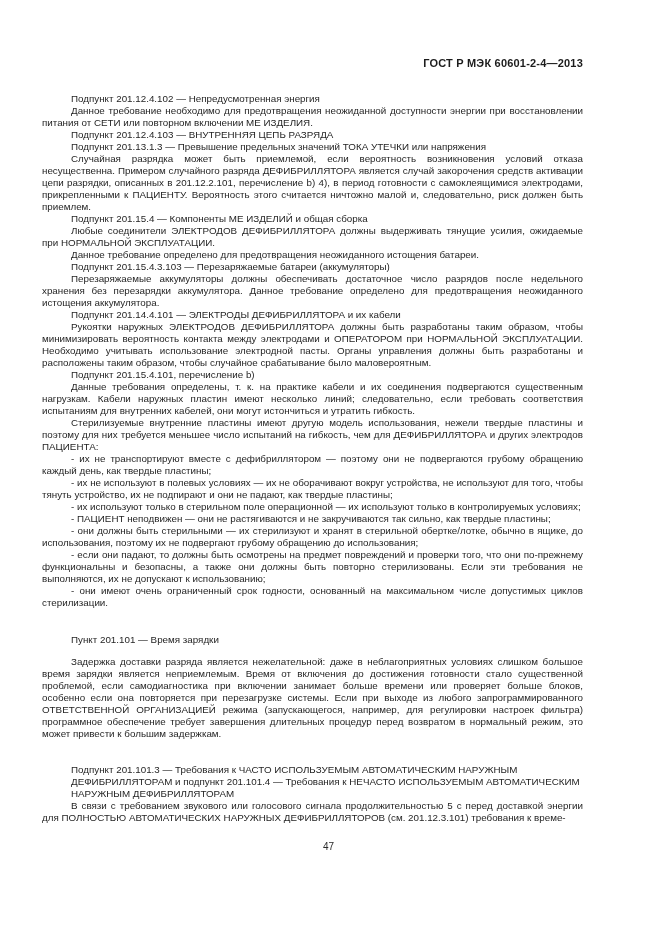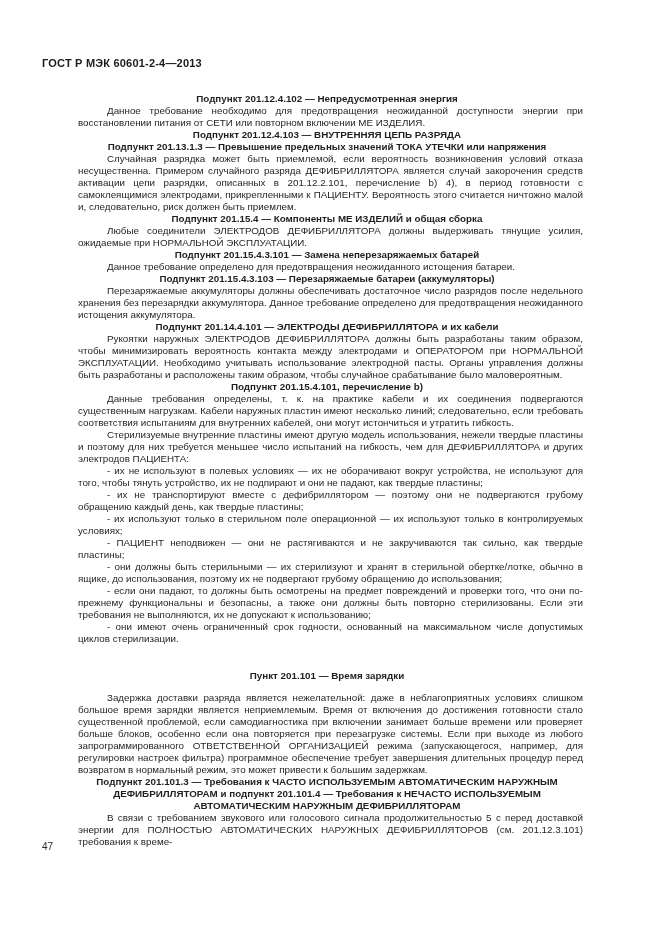--- a/index.html
+++ b/index.html
@@ -14,93 +14,92 @@
     background: #ffffff;
     font-family: "Liberation Sans", sans-serif;
     color: #1f1f1f;
     overflow: hidden;
   }
   .doc-header {
     position: absolute;
     top: 57px;
     left: 42px;
     right: 78px;
-    text-align: left;
+    text-align: right;
     font-weight: bold;
     font-size: 11px;
     letter-spacing: 0.2px;
     color: #1c1c1c;
   }
   .doc-body {
     position: absolute;
     top: 93px;
     left: 42px;
     right: 78px;
     font-size: 9.8px;
     line-height: 12px;
   }
   .doc-body p {
     margin: 0;
     padding: 0;
   }
   .blk.para, .blk.bullet {
     text-align: justify;
     text-indent: 29px;
-    margin-left: 36px;
   }
   .blk.heading, .blk.heading-spaced {
-    font-weight: bold;
+    font-weight: normal;
     text-indent: 29px;
-    text-align: center;
+    text-align: left;
   }
   .blk.heading-spaced {
     margin-top: 25px;
     margin-bottom: 10px;
   }
   .blk.heading-block {
-    font-weight: bold;
+    font-weight: normal;
     padding-left: 29px;
     text-indent: 0;
-    text-align: center;
+    text-align: left;
+    margin-top: 24px;
   }
   .doc-footer {
     position: absolute;
     top: 841px;
     left: 42px;
     right: 46px;
-    text-align: left;
+    text-align: center;
     font-size: 10px;
     color: #2a2a2a;
   }
 </style>
 </head>
 <body>
 
 <div class="page">
   <div class="doc-header">ГОСТ Р МЭК 60601-2-4—2013</div>
 
   <div class="doc-body">
       <p class="blk heading">Подпункт 201.12.4.102 — Непредусмотренная энергия</p>
       <p class="blk para">Данное требование необходимо для предотвращения неожиданной доступности энергии при восстановлении питания от СЕТИ или повторном включении МЕ ИЗДЕЛИЯ.</p>
       <p class="blk heading">Подпункт 201.12.4.103 — ВНУТРЕННЯЯ  ЦЕПЬ РАЗРЯДА</p>
       <p class="blk heading">Подпункт 201.13.1.3 — Превышение предельных значений ТОКА УТЕЧКИ или напряжения</p>
       <p class="blk para">Случайная разрядка может быть приемлемой, если вероятность возникновения условий отказа несущественна. Примером случайного разряда ДЕФИБРИЛЛЯТОРА является случай закорочения средств активации цепи разрядки,  описанных  в 201.12.2.101, перечисление b) 4), в период готовности с самоклеящимися электродами, прикрепленными к ПАЦИЕНТУ. Вероятность этого считается ничтожно малой и, следовательно, риск должен быть приемлем.</p>
       <p class="blk heading">Подпункт 201.15.4 — Компоненты МЕ ИЗДЕЛИЙ и общая сборка</p>
       <p class="blk para">Любые соединители ЭЛЕКТРОДОВ ДЕФИБРИЛЛЯТОРА должны выдерживать тянущие усилия, ожидаемые при НОРМАЛЬНОЙ ЭКСПЛУАТАЦИИ.</p>
-      <p class="blk heading">Подпункт 201.15.4.3.101 — Замена неперезаряжаемых батарей</p>
       <p class="blk para">Данное требование определено для предотвращения неожиданного истощения батареи.</p>
       <p class="blk heading">Подпункт 201.15.4.3.103 — Перезаряжаемые батареи (аккумуляторы)</p>
       <p class="blk para">Перезаряжаемые аккумуляторы должны обеспечивать достаточное число разрядов после недельного хранения без перезарядки аккумулятора. Данное требование определено для предотвращения неожиданного истощения аккумулятора.</p>
       <p class="blk heading">Подпункт 201.14.4.101 — ЭЛЕКТРОДЫ ДЕФИБРИЛЛЯТОРА и их кабели</p>
       <p class="blk para">Рукоятки наружных ЭЛЕКТРОДОВ ДЕФИБРИЛЛЯТОРА должны быть разработаны таким образом, чтобы минимизировать вероятность контакта между электродами и ОПЕРАТОРОМ при НОРМАЛЬНОЙ ЭКСПЛУАТАЦИИ. Необходимо учитывать использование электродной пасты. Органы управления должны быть разработаны и расположены таким образом, чтобы случайное срабатывание было маловероятным.</p>
       <p class="blk heading">Подпункт 201.15.4.101, перечисление b)</p>
       <p class="blk para">Данные требования определены, т. к. на практике кабели и их соединения подвергаются существенным нагрузкам. Кабели наружных пластин имеют несколько линий; следовательно, если требовать соответствия испытаниям для внутренних кабелей, они могут истончиться и утратить гибкость.</p>
       <p class="blk para">Стерилизуемые внутренние пластины имеют другую модель использования, нежели твердые пластины и поэтому для них требуется меньшее число испытаний на гибкость, чем для ДЕФИБРИЛЛЯТОРА и других электродов ПАЦИЕНТА:</p>
+      <p class="blk bullet">- их не транспортируют вместе с дефибриллятором — поэтому они не подвергаются грубому обращению каждый день, как твердые пластины;</p>
       <p class="blk bullet">- их не используют в полевых условиях — их не оборачивают вокруг устройства, не используют для того, чтобы тянуть устройство, их не подпирают и они не падают, как твердые пластины;</p>
-      <p class="blk bullet">- их не транспортируют вместе с дефибриллятором — поэтому они не подвергаются грубому обращению каждый день, как твердые пластины;</p>
       <p class="blk bullet">- их используют только в стерильном поле операционной — их используют только в контролируемых условиях;</p>
       <p class="blk bullet">- ПАЦИЕНТ неподвижен — они не растягиваются и не закручиваются так сильно, как твердые пластины;</p>
       <p class="blk bullet">- они должны быть стерильными — их стерилизуют и хранят в стерильной обертке/лотке, обычно в ящике, до использования, поэтому их не подвергают грубому обращению до использования;</p>
       <p class="blk bullet">- если они падают, то должны быть осмотрены на предмет повреждений и проверки того, что они по-прежнему функциональны и безопасны, а также они должны быть повторно стерилизованы. Если эти требования не выполняются, их не допускают к использованию;</p>
       <p class="blk bullet">- они имеют очень ограниченный срок годности, основанный на максимальном числе допустимых циклов стерилизации.</p>
       <p class="blk heading-spaced">Пункт 201.101 — Время зарядки</p>
       <p class="blk para">Задержка доставки разряда является нежелательной: даже в неблагоприятных условиях слишком большое время зарядки является неприемлемым. Время от включения до достижения готовности стало существенной проблемой, если самодиагностика при включении занимает больше времени или проверяет больше блоков, особенно если она повторяется при перезагрузке системы. Если при выходе из любого запрограммированного ОТВЕТСТВЕННОЙ ОРГАНИЗАЦИЕЙ режима (запускающегося, например, для регулировки настроек фильтра) программное обеспечение требует завершения длительных процедур перед возвратом в нормальный режим, это может привести к большим задержкам.</p>
       <p class="blk heading-block">Подпункт 201.101.3 — Требования к ЧАСТО ИСПОЛЬЗУЕМЫМ АВТОМАТИЧЕСКИМ НАРУЖНЫМ ДЕФИБРИЛЛЯТОРАМ и подпункт 201.101.4 — Требования к НЕЧАСТО ИСПОЛЬЗУЕМЫМ АВТОМАТИЧЕСКИМ НАРУЖНЫМ ДЕФИБРИЛЛЯТОРАМ</p>
       <p class="blk para">В связи с требованием звукового или голосового сигнала продолжительностью 5 с перед доставкой энергии для ПОЛНОСТЬЮ АВТОМАТИЧЕСКИХ НАРУЖНЫХ ДЕФИБРИЛЛЯТОРОВ (см. 201.12.3.101) требования к време-</p>
     </div>

